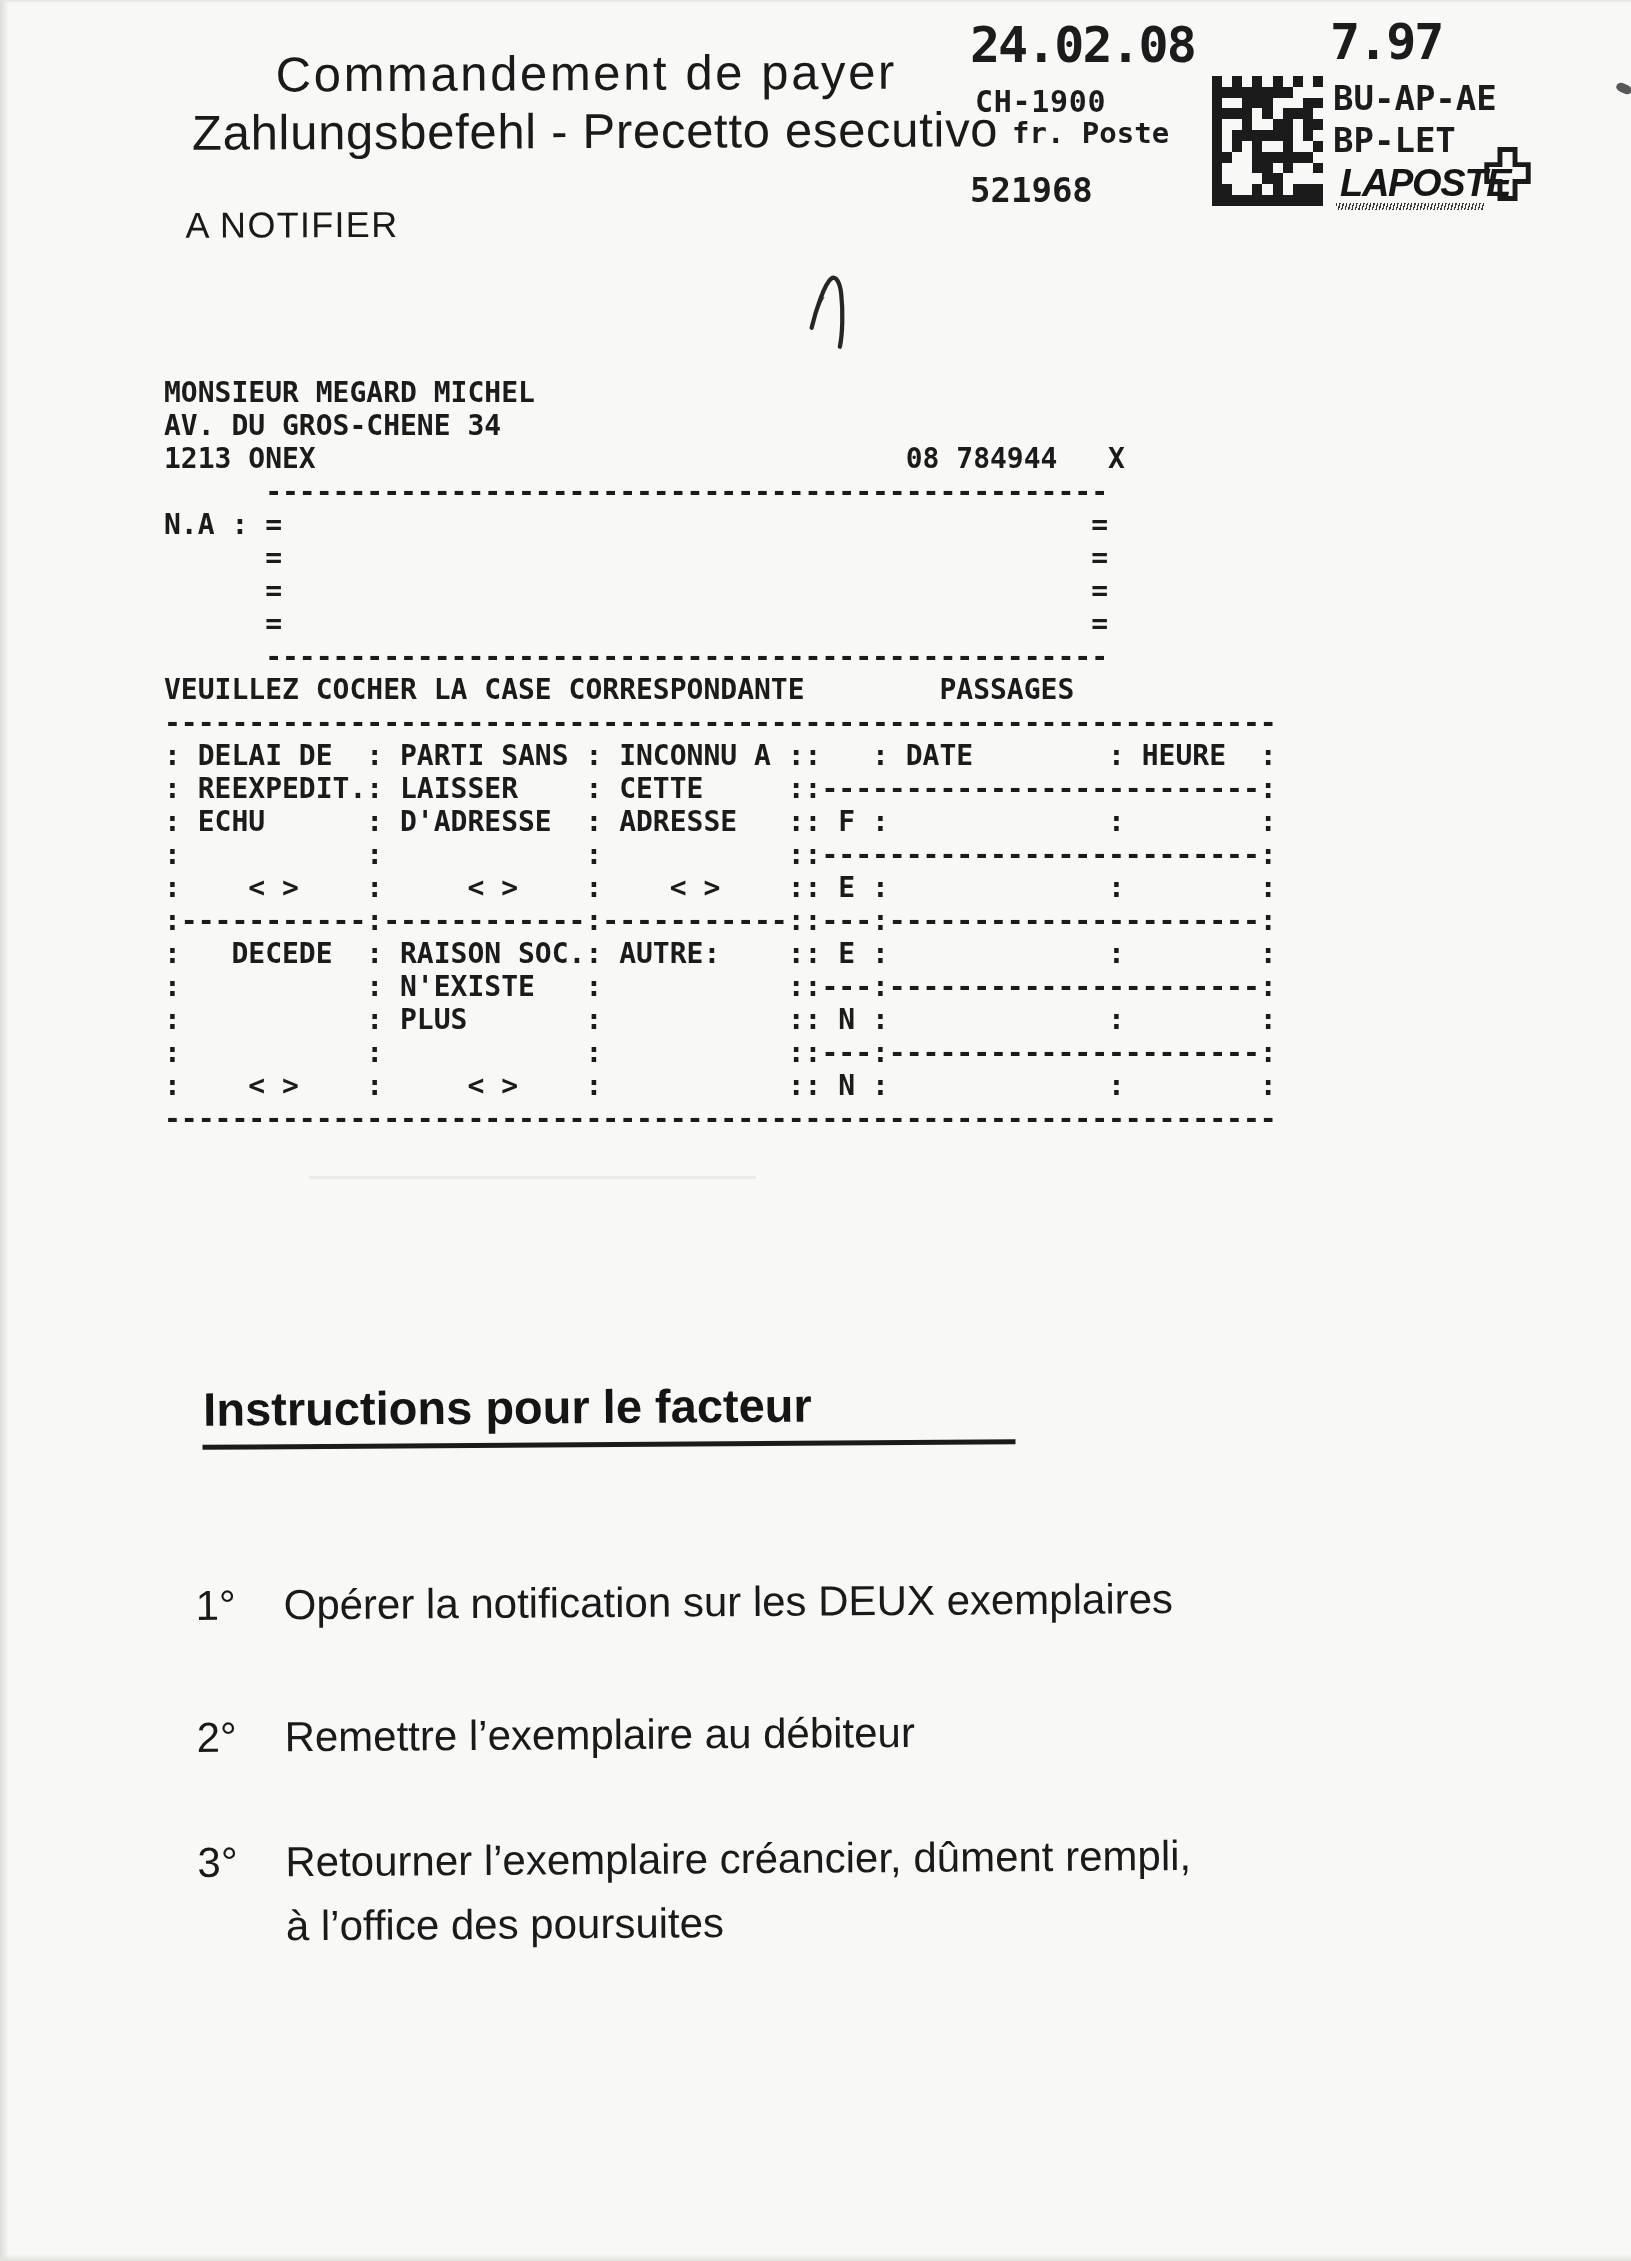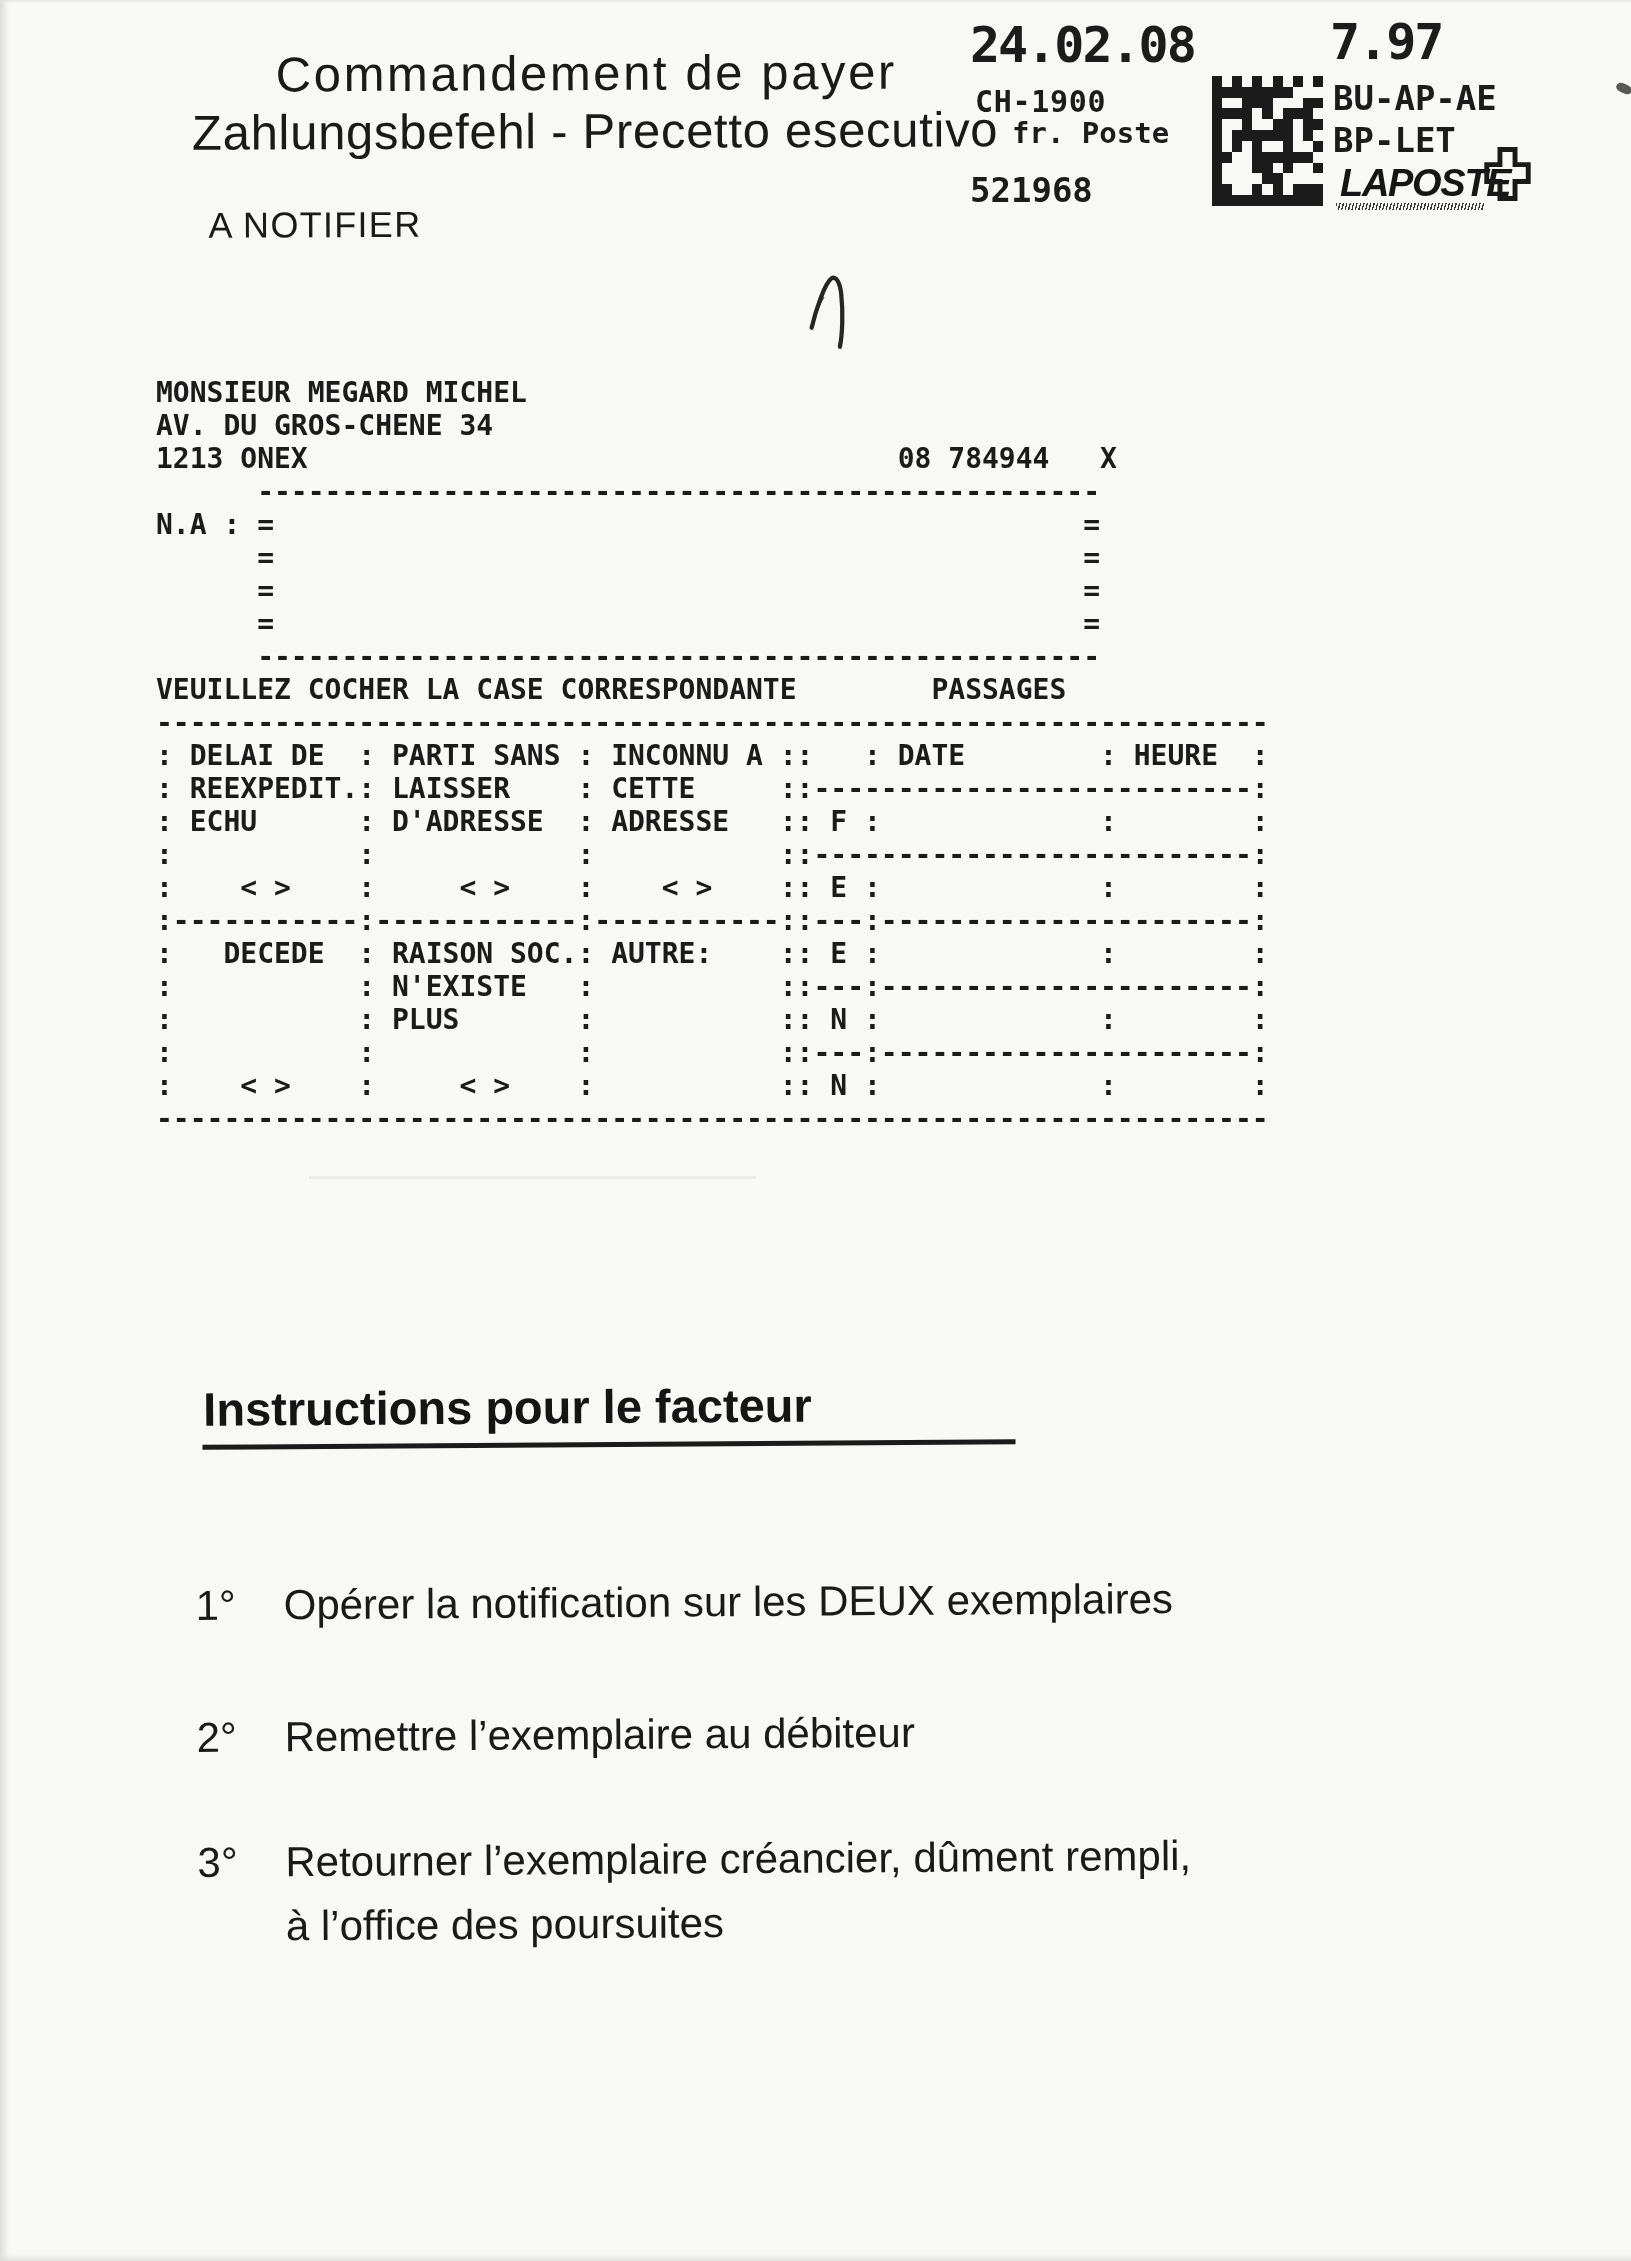--- a/index.html
+++ b/index.html
@@ -4,21 +4,21 @@
 <style>
   html,body{margin:0;padding:0;background:#d9d9d6;}
   .page{
     position:relative; width:1632px; height:2261px;
     background:#f8f8f6; overflow:hidden;
     font-family:"Liberation Sans", sans-serif; color:#141414;
   }
   
   .title-fr{position:absolute; left:276px; top:45px; font-size:49px; letter-spacing:2.6px; color:#1a1a1a; white-space:nowrap;}
   .title-de-it{position:absolute; left:192px; top:103px; font-size:49px; letter-spacing:0.7px; color:#1a1a1a; white-space:nowrap;}
-  .notifier{position:absolute; left:208px; top:203px; font-size:36px; letter-spacing:1.3px; color:#1a1a1a;}
+  .notifier{position:absolute; left:185px; top:203px; font-size:36px; letter-spacing:1.3px; color:#1a1a1a;}
   .tilt-head{position:absolute; inset:0; transform:rotate(-0.25deg); transform-origin:592px 132px;}
 
   
   .stamp{font-family:"DejaVu Sans Mono", monospace; font-weight:bold; color:#1c1c1c; position:absolute; white-space:nowrap;}
   .stamp-date{left:970px; top:16px; font-size:50px; letter-spacing:-2px;}
   .stamp-amount{left:1330px; top:13px; font-size:50px; letter-spacing:-2px;}
   .stamp-office1{left:975px; top:84px; font-size:30px; letter-spacing:0.7px;}
   .stamp-office2{left:1012px; top:116px; font-size:29px;}
   .stamp-serial{left:970px; top:170px; font-size:34px;}
   .stamp-code1{left:1333px; top:78px; font-size:34px;}
@@ -30,21 +30,21 @@
   .datamatrix{
     position:absolute; left:1212px; top:76px; width:111px; height:130px;
     display:grid; grid-template-columns:repeat(11,1fr); grid-template-rows:repeat(12,1fr);
   }
 
   
   .pen-mark{position:absolute; left:805px; top:270px;}
 
   
   pre.form-grid{
-    position:absolute; left:156px; top:376px; margin:0;
+    position:absolute; left:164px; top:376px; margin:0;
     font-family:"DejaVu Sans Mono", monospace; font-weight:bold;
     font-size:28px; line-height:33px; color:#1b1b1b; letter-spacing:0;
   }
 
   
   .instructions{position:absolute; inset:0; transform:rotate(-0.4deg); transform-origin:612px 1658px;}
   .instr-heading{position:absolute; left:205px; top:1379px; font-size:47px; font-weight:bold; color:#151515; white-space:nowrap;}
   .instr-underline{position:absolute; left:204px; top:1442px; width:813px; height:5.3px; background:#1b1b1b;}
   .instr-item{position:absolute; left:196px; font-size:42px; color:#1a1a1a; white-space:nowrap;}
   .instr-item .num{display:inline-block; width:88px;}

